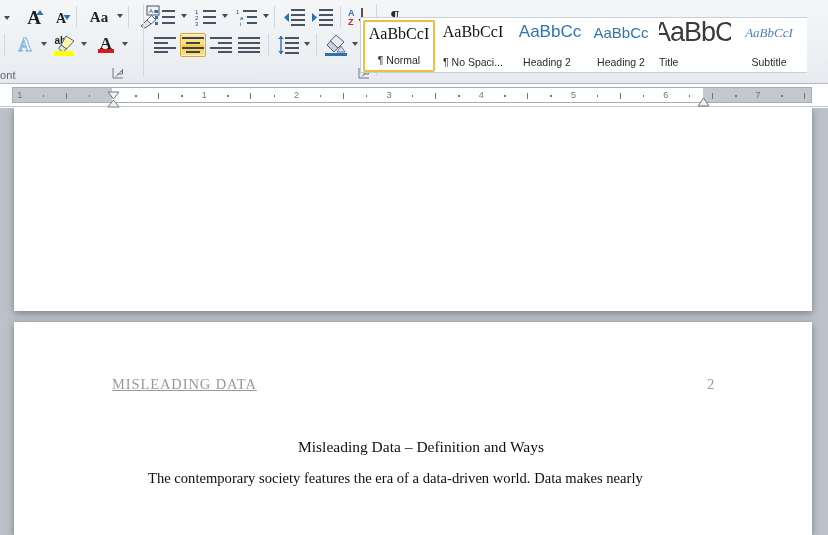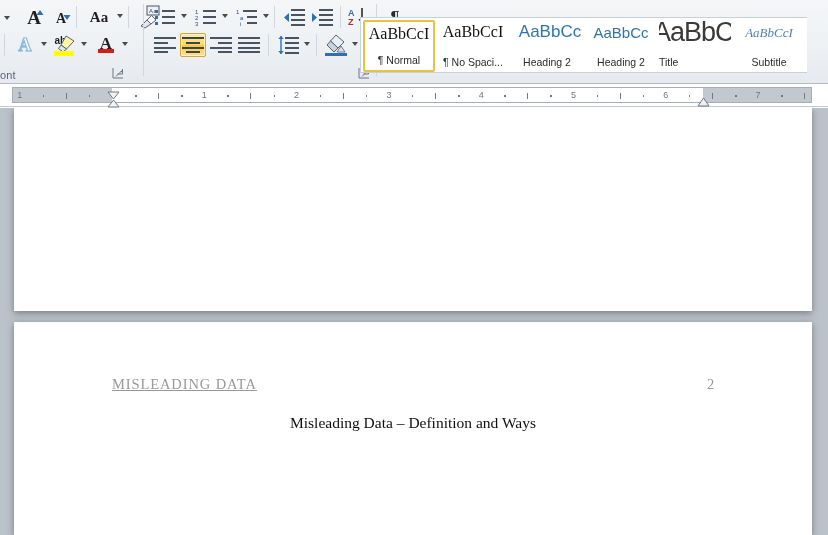--- a/index.html
+++ b/index.html
@@ -490,17 +490,18 @@
 
   <div class="page" id="page1">
     <div style="position:absolute;left:100px;top:40px;"></div>
   </div>
 
   <div class="page" id="page2">
     <div class="hdr-text" style="left:98px; top:54px;text-decoration:underline;">MISLEADING DATA</div>
 
     <div class="pg-num" style="left:693px; top:54px;">2</div>
 
-    <div class="doc-title" style="top:92px;">Misleading Data – Definition and Ways</div>
-
+    <div class="doc-title" style="top:116px;margin-left:8px;">Misleading Data – Definition and Ways</div>
+
+    <div class="body-line" style="left:134px; top:148px;">The  contemporary  society  features  the  era  of a  data-driven  world.  Data makes  nearly</div>
 
   </div>
 </div>
 
 </body></html>

